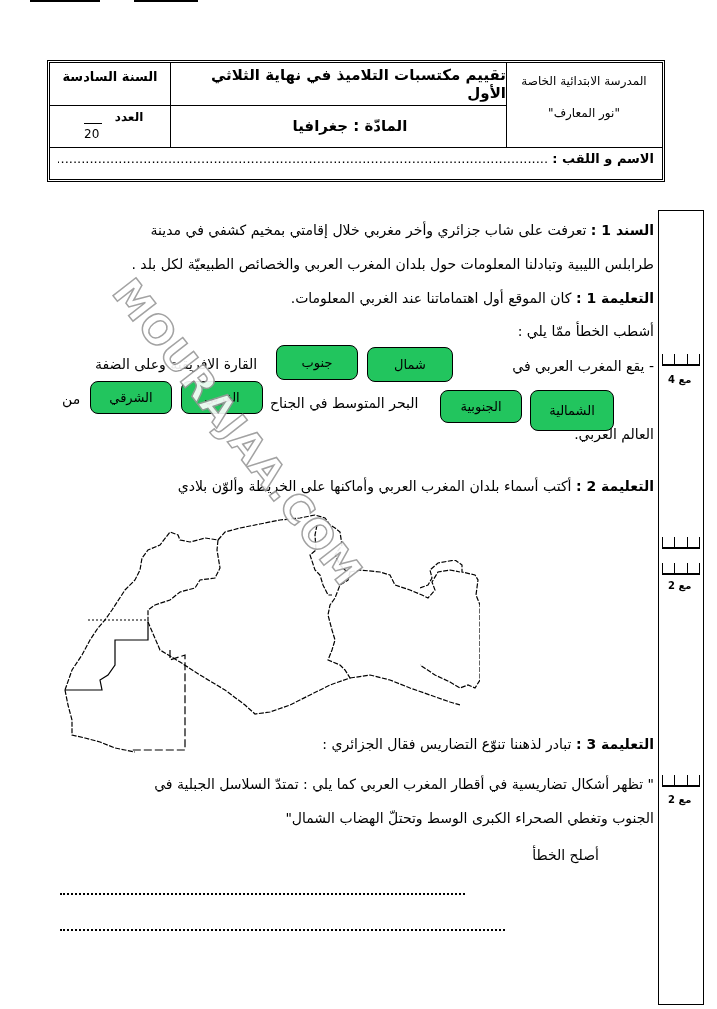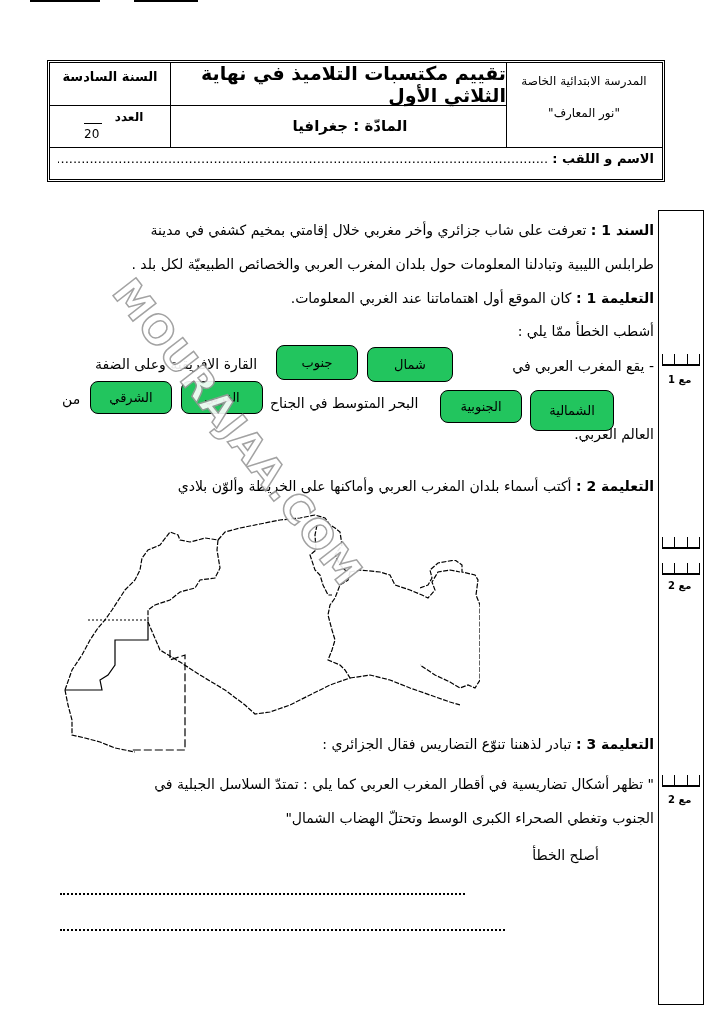--- a/index.html
+++ b/index.html
@@ -50,41 +50,41 @@
 
 <div id="header">
 
   <div class="vline" style="left:120px;top:0;height:84px;"></div>
   <div class="vline" style="left:456px;top:0;height:84px;"></div>
 
   <div class="hline" style="left:0;top:42px;width:456px;"></div>
   <div class="hline" style="left:0;top:84px;width:612px;"></div>
 
   <div class="hcell rtl" style="left:0;top:0;width:120px;height:42px;align-items:flex-start;padding-top:6px;">السنة السادسة</div>
-  <div class="hcell rtl" style="left:120px;top:0;width:336px;height:42px;font-size:19px;">تقييم مكتسبات التلاميذ في نهاية الثلاثي الأول</div>
+  <div class="hcell rtl" style="left:120px;top:0;width:336px;height:42px;font-size:15px;">تقييم مكتسبات التلاميذ في نهاية الثلاثي الأول</div>
   <div class="hcell rtl" style="left:456px;top:6px;width:156px;height:24px;font-weight:normal;font-size:12px;">المدرسة الابتدائية الخاصة</div>
   <div class="hcell rtl" style="left:456px;top:38px;width:156px;height:24px;font-weight:normal;font-size:12px;">"نور المعارف"</div>
 
   <div class="hcell rtl" style="left:54px;top:44px;width:50px;height:20px;font-size:12px;">العدد</div>
   <div class="abs" style="left:34px;top:60px;width:18px;height:1px;background:#000;"></div>
   <div class="abs" style="left:34px;top:64px;font-size:12px;">20</div>
   <div class="hcell rtl" style="left:120px;top:42px;width:336px;height:42px;font-size:15px;padding-left:24px;">المادّة : جغرافيا</div>
 
   <div class="abs rtl" style="right:8px;top:88px;width:596px;height:22px;font-size:13px;white-space:nowrap;overflow:hidden;text-align:right;">
     <span style="font-weight:bold;">الاسم و اللقب :</span>
     <span>...............................................................................................................................</span>
   </div>
 </div>
 
 <div id="margin"></div>
 <div class="tick" style="top:356px;">
     <span class="e1"></span>
     <span class="e2"></span>
   </div>
-<div class="mlabel" style="top:374px;">مع 1</div>
+<div class="mlabel" style="top:374px;">مع 4</div>
 <div class="tick" style="top:539px;">
     <span class="e1"></span>
     <span class="e2"></span>
   </div>
 <div class="tick" style="top:565px;">
     <span class="e1"></span>
     <span class="e2"></span>
   </div>
 <div class="mlabel" style="top:580px;">مع 2</div>
 <div class="tick" style="top:777px;">

